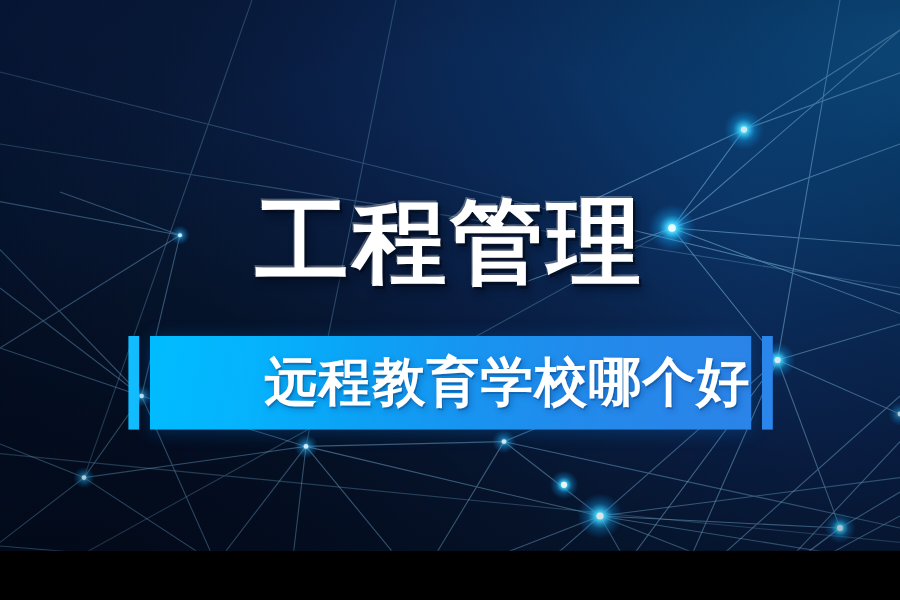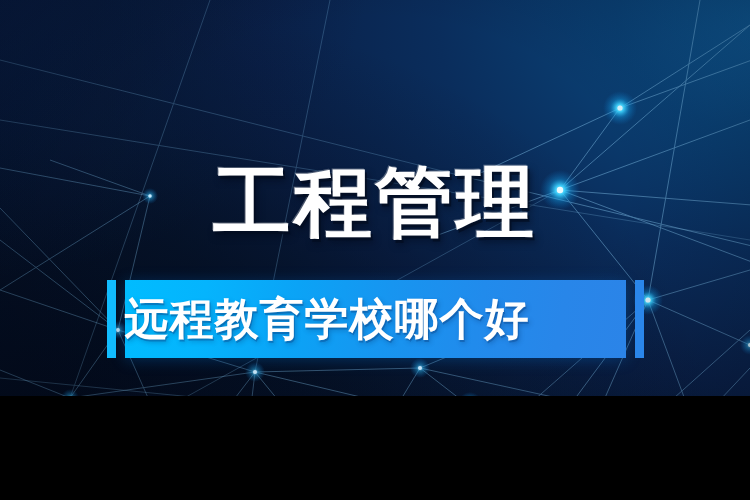--- a/index.html
+++ b/index.html
@@ -3,21 +3,21 @@
 <meta charset="utf-8">
 <style>
   html, body {
     margin: 0;
     padding: 0;
     background: #000;
   }
   #banner {
     position: relative;
     width: 750px;
-    height: 396px;
+    height: 459px;
     overflow: hidden;
     font-family: "DejaVu Sans", "Liberation Sans", sans-serif;
     background: #04132c;
   }
 
   
   .bg-base {
     position: absolute;
     inset: 0;
     background:
@@ -91,21 +91,21 @@
     flex: 0 0 auto;
   }
   .accent-left  { background: #12bdff; margin-right: 9px; }
   .accent-right { background: #2a86ea; margin-left: 9px; }
 
   .sub-bar {
     flex: 0 0 auto;
     width: 501px;
     display: flex;
     align-items: center;
-    justify-content: flex-start;
+    justify-content: flex-end;
     background: linear-gradient(100deg,
        #00bcff 0%, #05b4fd 16%, #0ba3f6 34%,
        #1795f0 52%, #218bec 70%, #2886e9 86%, #2b84e8 100%);
     box-shadow: 0 2px 14px rgba(0,120,220,0.30);
   }
   .sub-text {
     font-size: 44px;
     line-height: 1;
     font-weight: 700;
     color: #ffffff;

